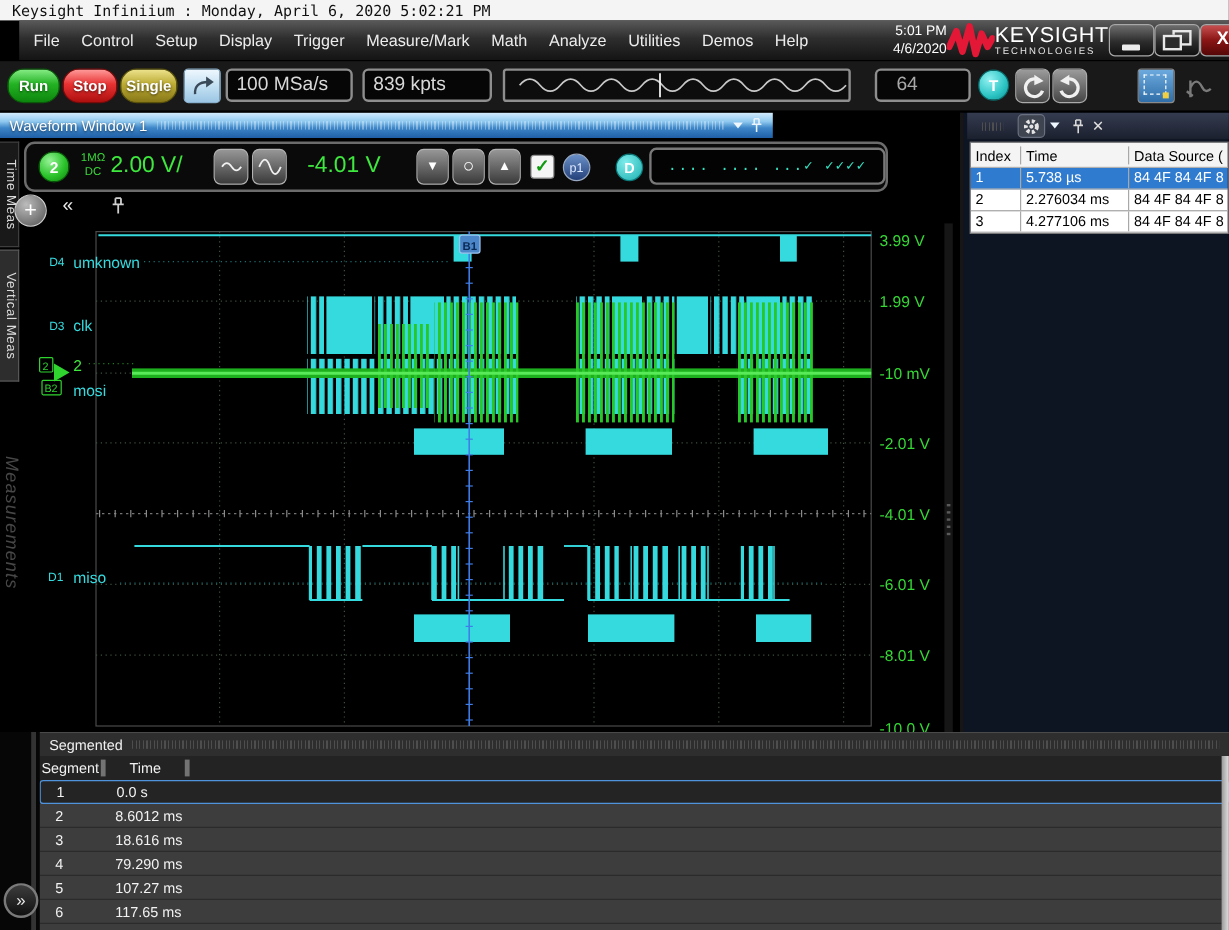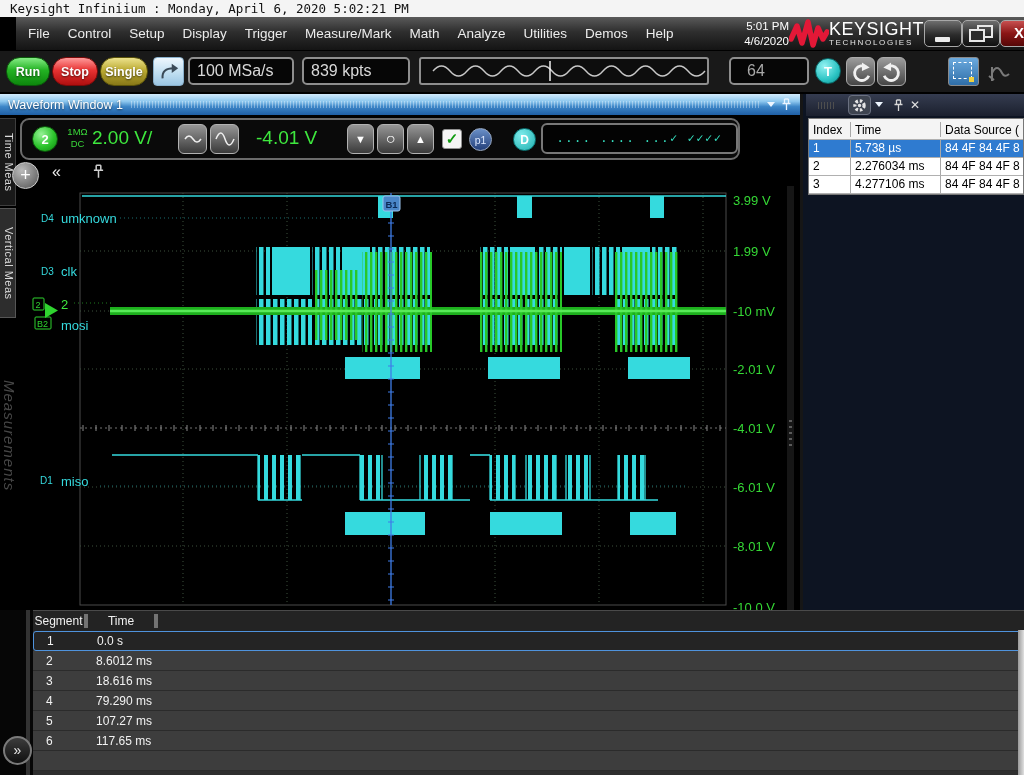--- a/index.html
+++ b/index.html
@@ -47,21 +47,21 @@
   .gbtn{position:absolute;top:6px;width:29px;height:29px;border-radius:6px;border:1px solid #ababab;
     background:linear-gradient(180deg,#9c9c9c,#454545);display:flex;align-items:center;justify-content:center;box-sizing:border-box;}
   #btn-undo{left:846px;} #btn-redo{left:877px;}
   #icon-select{position:absolute;left:948px;top:6px;width:31px;height:29px;border-radius:3px;border:1px solid #8a8a8a;
     background:linear-gradient(180deg,#6caade,#2f6ea8);box-sizing:border-box;}
   #icon-select .dashbox{position:absolute;left:4px;top:4px;width:17px;height:15px;border:1px dashed #fff;}
   #icon-select .seldot{position:absolute;right:4px;bottom:3px;width:5px;height:5px;background:#f0d040;}
   #icon-wave{position:absolute;left:983px;top:6px;width:31px;height:29px;display:flex;align-items:center;justify-content:center;}
   
   #ww{left:0;top:94px;width:800px;height:516px;background:#000;}
-  #ww-title{position:absolute;left:0;top:0;width:800px;height:21px;display:flex;align-items:center;
+  #ww-title{position:absolute;left:0;top:0;width:644px;height:21px;display:flex;align-items:center;
     background:linear-gradient(180deg,#d2ebfc 0%,#8ec8ef 35%,#3d86c8 60%,#1f5fa5 100%);
     color:#fff;font-size:12.5px;padding-left:8px;box-sizing:border-box;text-shadow:0 1px 2px rgba(0,0,0,.55);}
   .dots{flex:1;height:7px;margin:0 8px;background:repeating-linear-gradient(90deg,rgba(255,255,255,.35) 0 1px,transparent 1px 3px);}
   .dots.dark{background:repeating-linear-gradient(90deg,#4e4e4e 0 1px,transparent 1px 3px);}
   .tri-down{width:0;height:0;border:4px solid transparent;border-top:5px solid #eef6ff;margin:4px 6px 0 0;}
   .vtab{position:absolute;left:0;width:16px;color:#dcdcdc;font-size:11px;
     writing-mode:vertical-rl;text-align:center;letter-spacing:.5px;box-sizing:border-box;}
   #tab1{top:24px;height:88px;background:#191919;border:1px solid #3e3e3e;border-left:none;}
   #tab2{top:114px;height:110px;background:#2d2d2d;border:1px solid #565656;border-left:none;}
   #ghost{position:absolute;left:0;top:380px;height:290px;width:18px;writing-mode:vertical-rl;
@@ -498,20 +498,24 @@
     </div>
     <div class="prow">
       <div class="pc pc1">3</div>
       <div class="pc pc2">4.277106 ms</div>
       <div class="pc pc3">84 4F 84 4F 8</div>
     </div>
   </div>
 </div>
 
 <div id="seg" class="abs">
+  <div id="seg-title">
+    <span>Segmented</span>
+    <div class="dots dark"></div>
+  </div>
   <div id="seg-head">
     <div class="shc shc1">Segment</div>
     <div class="shc shc2">Time</div>
   </div>
   <div class="srow sel">
     <span class="sn">1</span>
     <span class="st">0.0 s</span>
   </div>
   <div class="srow">
     <span class="sn">2</span>

